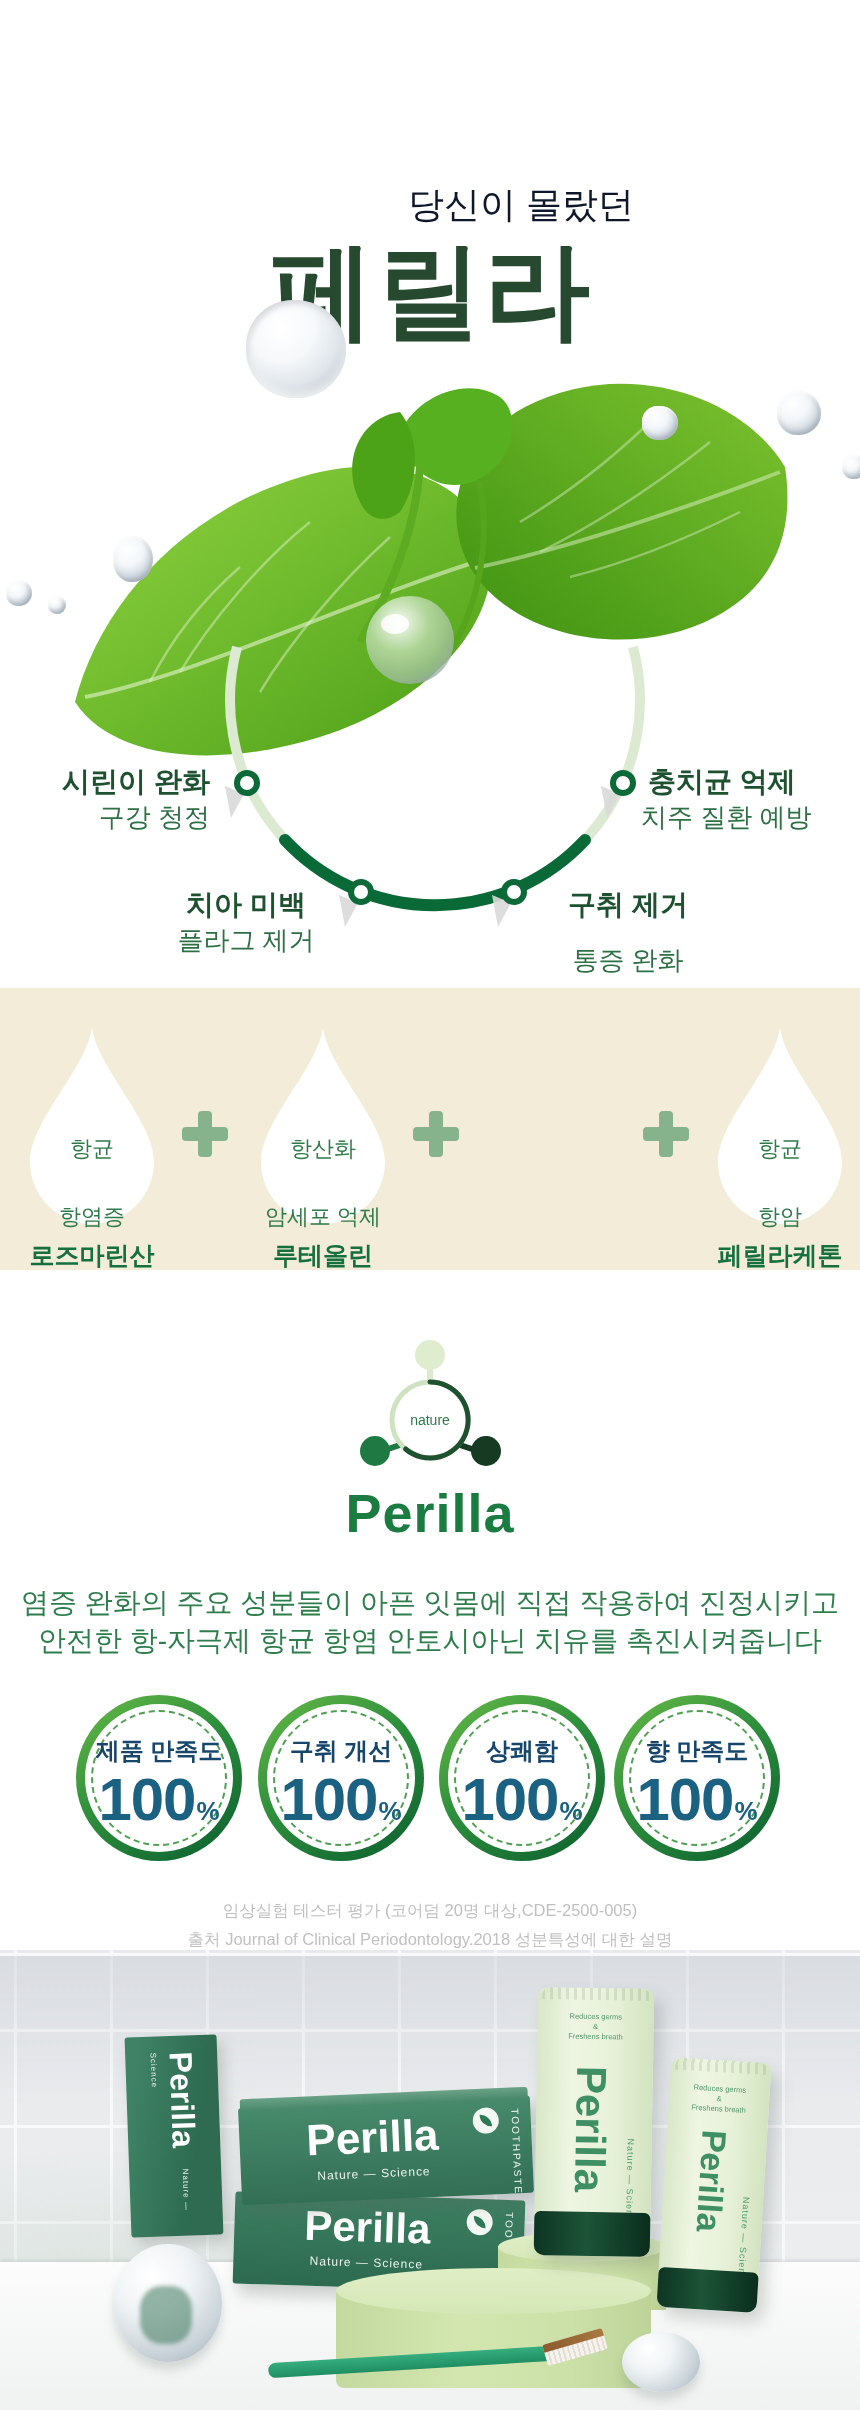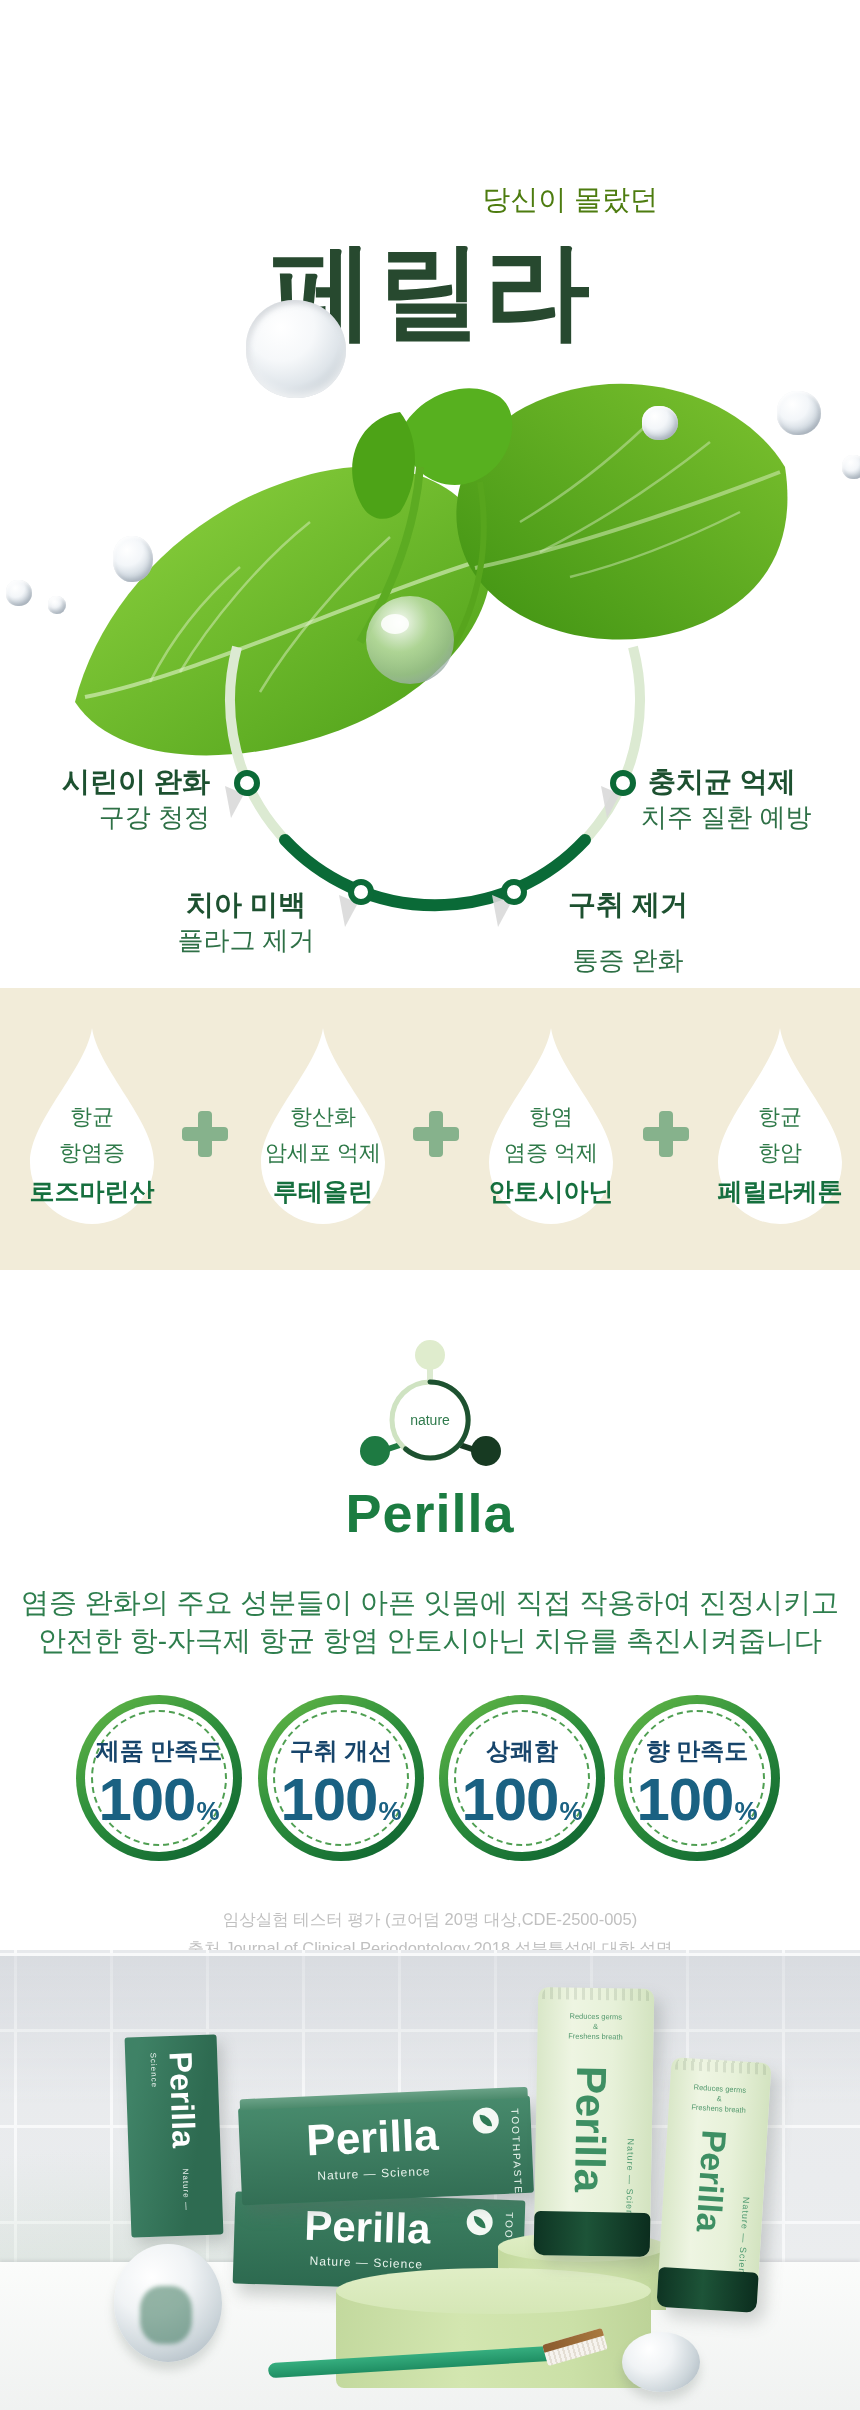--- a/index.html
+++ b/index.html
@@ -1,35 +1,35 @@
 <!DOCTYPE html>
 <html><head>
 <meta charset="utf-8">
 <style>
   html,body{margin:0;padding:0;background:#fff;}
   .page{position:relative;width:860px;height:2410px;overflow:hidden;background:#fff;
         font-family:"Liberation Sans","DejaVu Sans",sans-serif;}
   .abs{position:absolute;}
 
   
-  .hero-subtitle{top:181px;left:408px;width:250px;font-size:28px;color:#4d7c0f;letter-spacing:0;text-align:right;}
+  .hero-subtitle{top:181px;left:408px;width:250px;font-size:36px;color:#0f172a;letter-spacing:0;}
   .hero-title{top:232px;left:0;width:860px;text-align:center;font-size:106px;font-weight:800;
               color:#27492f;letter-spacing:2px;line-height:1.1;}
   .bubble{border-radius:48% 52% 50% 50%;
           background:radial-gradient(circle at 35% 28%,#ffffff 0%,#f6f8fa 35%,#dfe5ea 62%,#b9c2c9 88%,#cfd6db 100%);
           box-shadow:inset 0 -4px 8px rgba(255,255,255,.8), inset 2px 3px 6px rgba(120,130,140,.35);}
   .callout-title{font-size:28px;font-weight:700;color:#1d5130;}
   .callout-sub{font-size:26px;color:#2e7046;}
 
   
   .ing-band{top:988px;left:0;width:860px;height:282px;background:#f2ecd9;}
   .ing-drop{top:37px;width:132px;height:200px;}
   .ing-drop svg{position:absolute;inset:0;}
   .ing-text{position:absolute;inset:0;padding-top:74px;text-align:center;line-height:36px;}
-  .ing-line{font-size:22px;color:#2f7a49;}
+  .ing-line{font-size:22px;color:#2f7a49;margin-top:32px;}
   .ing-name{font-size:25px;font-weight:700;color:#156f3e;margin-top:2px;}
   .plus{top:123px;width:46px;height:46px;}
   .plus:before,.plus:after{content:"";position:absolute;background:#86b28c;border-radius:4px;}
   .plus:before{left:16px;top:0;width:14px;height:46px;}
   .plus:after{left:0;top:16px;width:46px;height:14px;}
 
   
   .brand-wordmark{top:1482px;left:0;width:860px;text-align:center;font-size:54px;font-weight:800;
                   color:#1b7c41;letter-spacing:1px;}
   .desc{top:1584px;left:0;width:860px;text-align:center;font-size:28px;line-height:38px;color:#2e7e4d;}
@@ -38,21 +38,21 @@
   .stat{top:1695px;width:166px;height:166px;border-radius:50%;
         background:linear-gradient(145deg,#5eb345 8%,#2e8f3c 45%,#0f6531 92%);}
   .stat .white{position:absolute;inset:9px;border-radius:50%;background:#fff;}
   .stat .dash{position:absolute;inset:15px;border-radius:50%;border:2px dashed #4f9f52;}
   .stat .content{position:absolute;inset:0;display:flex;flex-direction:column;align-items:center;padding-top:40px;}
   .stat .label{font-size:24px;font-weight:700;color:#17456b;}
   .stat .num-row{display:flex;align-items:baseline;margin-top:-2px;}
   .stat .num{font-size:60px;font-weight:700;color:#1a6182;letter-spacing:-1px;}
   .stat .unit{font-size:26px;font-weight:700;color:#1a6182;margin-left:1px;}
 
-  .footnote{left:0;width:860px;text-align:center;font-size:16.5px;line-height:28.5px;color:#c0c0c0;margin-top:9px;}
+  .footnote{left:0;width:860px;text-align:center;font-size:16.5px;line-height:28.5px;color:#c0c0c0;}
 
   
   .photo{top:1950px;left:0;width:860px;height:460px;overflow:hidden;}
   .tiles{position:absolute;inset:0;
      background:
        linear-gradient(180deg,rgba(205,209,215,.55),rgba(236,238,240,0) 32%),
        radial-gradient(700px 360px at 12% 92%,rgba(193,212,195,.6),rgba(193,212,195,0) 62%),
        repeating-linear-gradient(90deg,#f8f9fa 0 3px,rgba(0,0,0,0) 3px 96px),
        repeating-linear-gradient(0deg,#f8f9fa 0 3px,rgba(0,0,0,0) 3px 96px),
        linear-gradient(180deg,#e7e9ec,#edeff0);
@@ -183,30 +183,20 @@
           <path d="M66,3 C72,44 128,96 128,137 A62,62 0 1 1 4,137 C4,96 60,44 66,3 Z" fill="#ffffff"></path>
         </svg>
       <div class="ing-text">
         <div class="ing-line">항산화</div>
         <div class="ing-line">암세포 억제</div>
         <div class="ing-name">루테올린</div>
       </div>
     </div>
     <div class="abs plus" style="left:413px;"></div>
 
-    <div class="abs ing-drop" style="left:485px;">
-      <svg width="132" height="200" viewBox="0 0 132 200">
-          <path d="M66,3 C72,44 128,96 128,137 A62,62 0 1 1 4,137 C4,96 60,44 66,3 Z" fill="#ffffff"></path>
-        </svg>
-      <div class="ing-text">
-        <div class="ing-line">항염</div>
-        <div class="ing-line">염증 억제</div>
-        <div class="ing-name">안토시아닌</div>
-      </div>
-    </div>
     <div class="abs plus" style="left:643px;"></div>
 
     <div class="abs ing-drop" style="left:714px;">
       <svg width="132" height="200" viewBox="0 0 132 200">
           <path d="M66,3 C72,44 128,96 128,137 A62,62 0 1 1 4,137 C4,96 60,44 66,3 Z" fill="#ffffff"></path>
         </svg>
       <div class="ing-text">
         <div class="ing-line">항균</div>
         <div class="ing-line">항암</div>
         <div class="ing-name">페릴라케톤</div>

